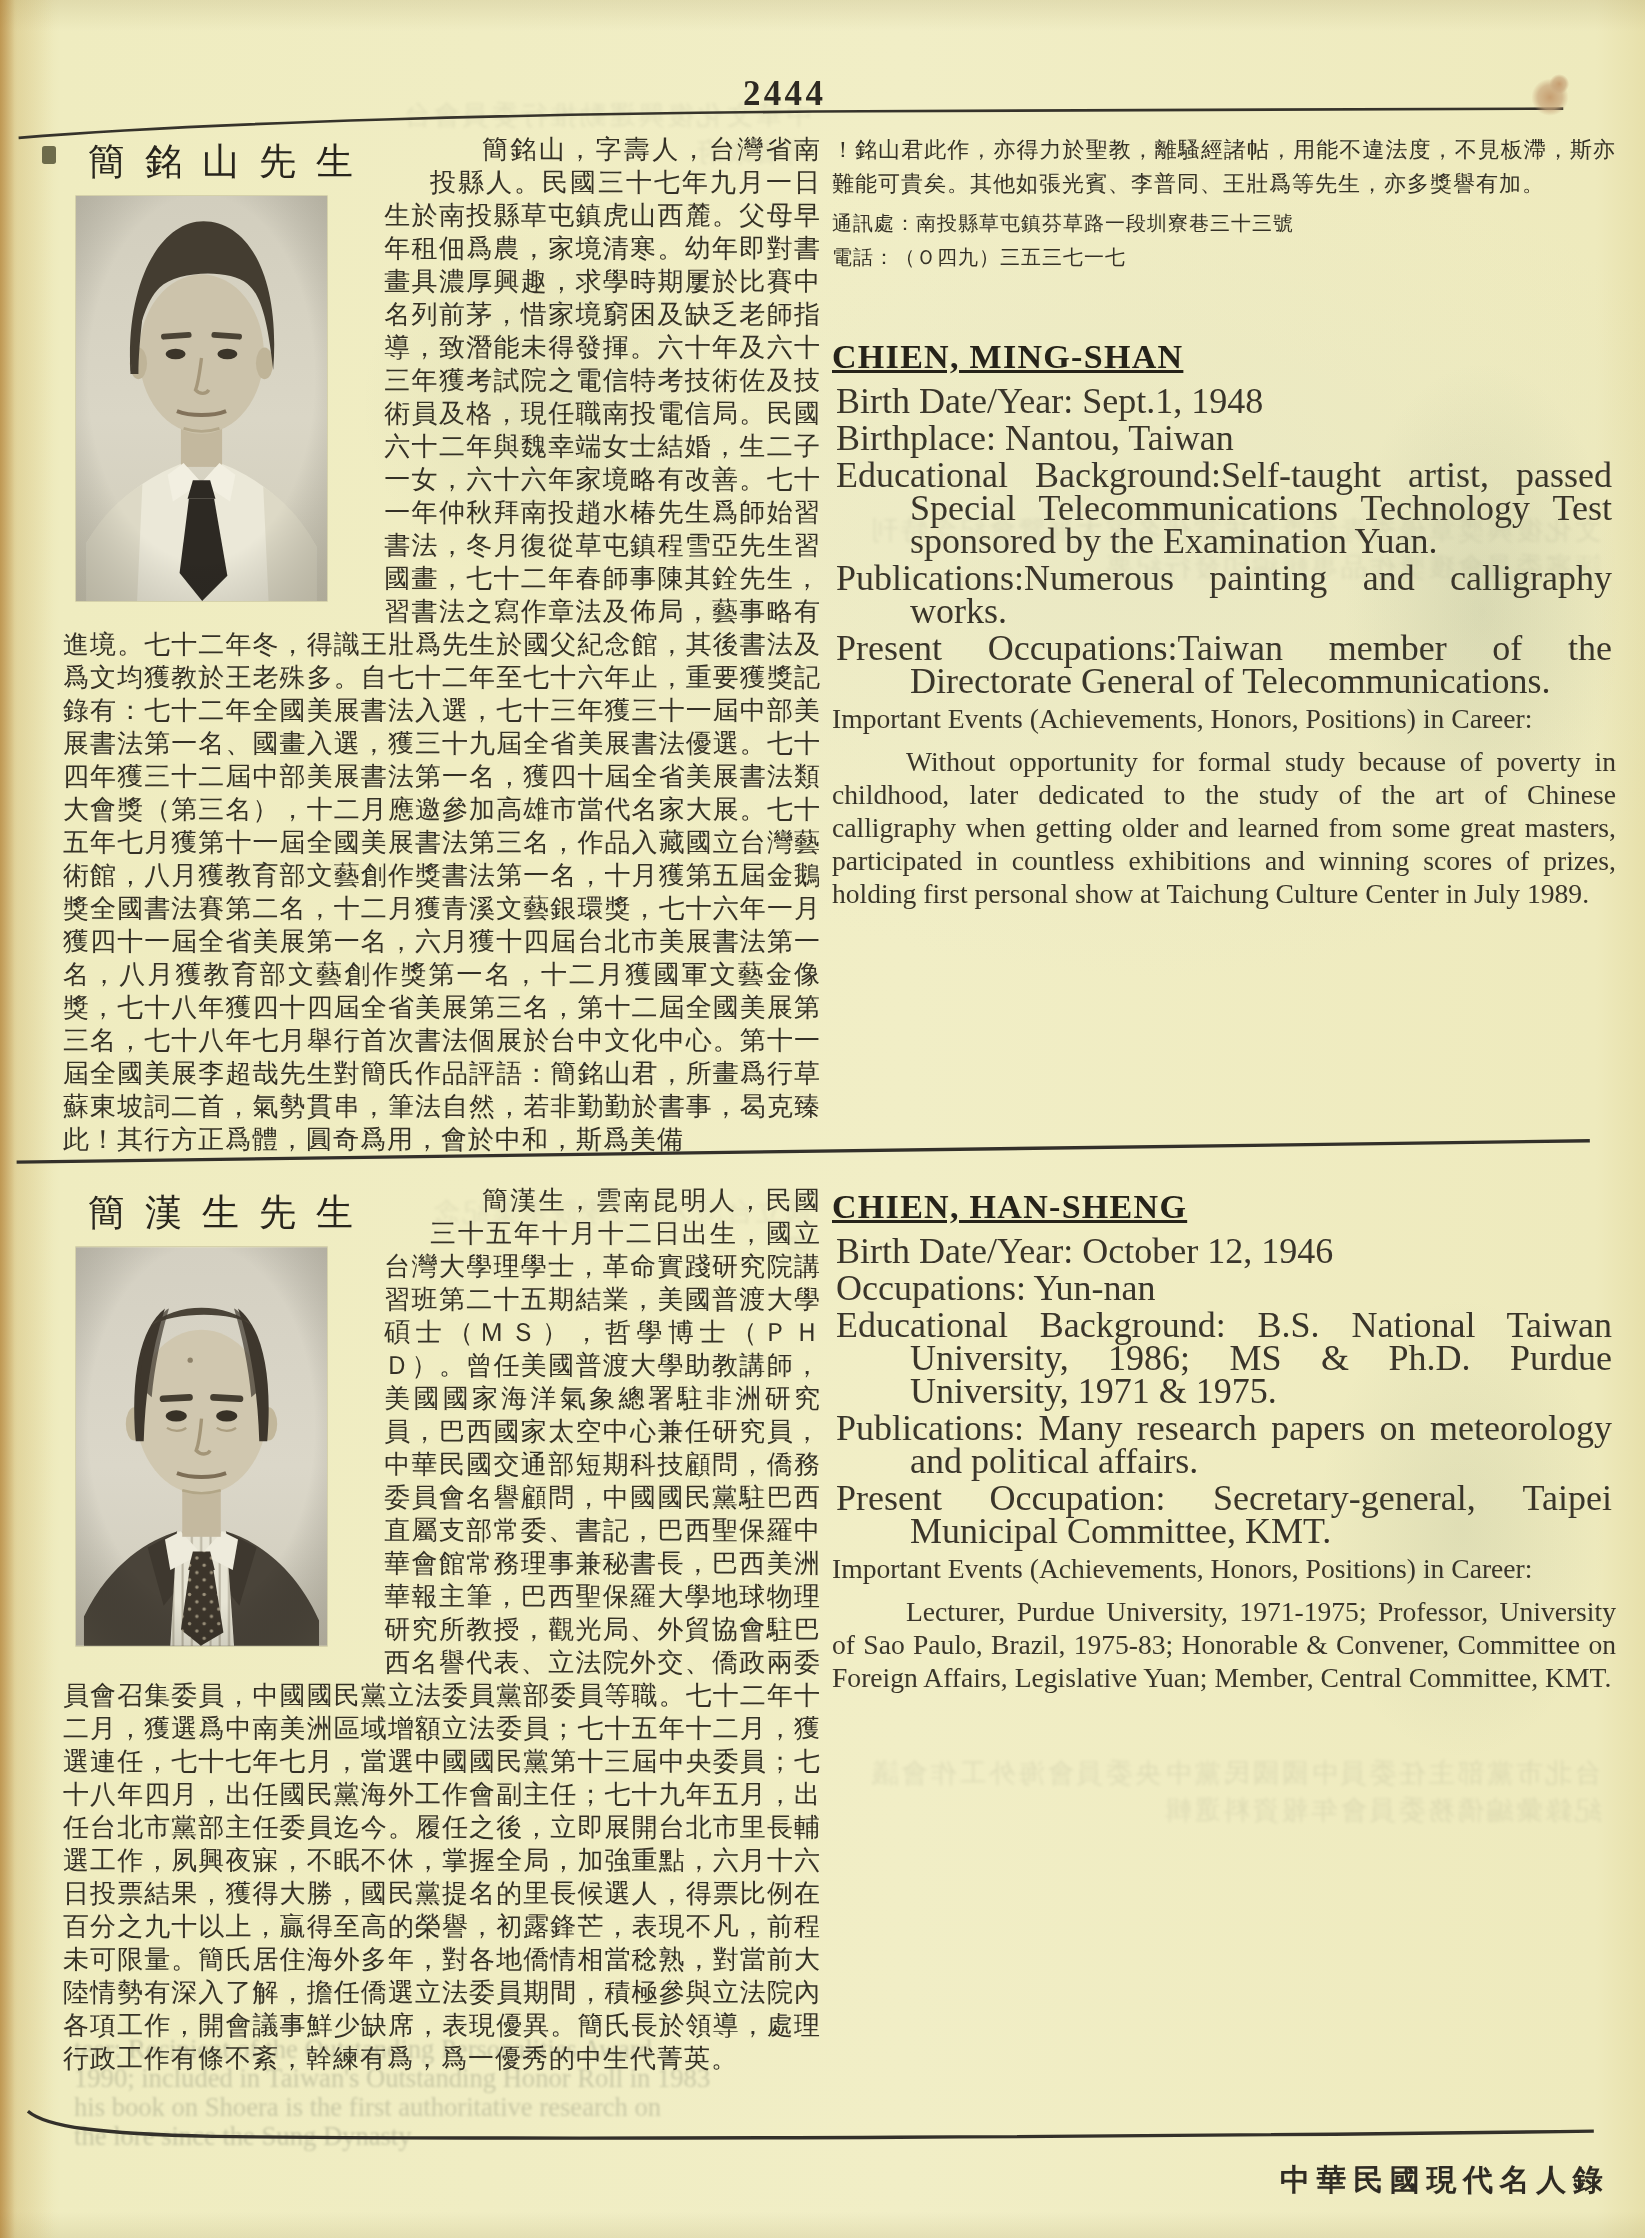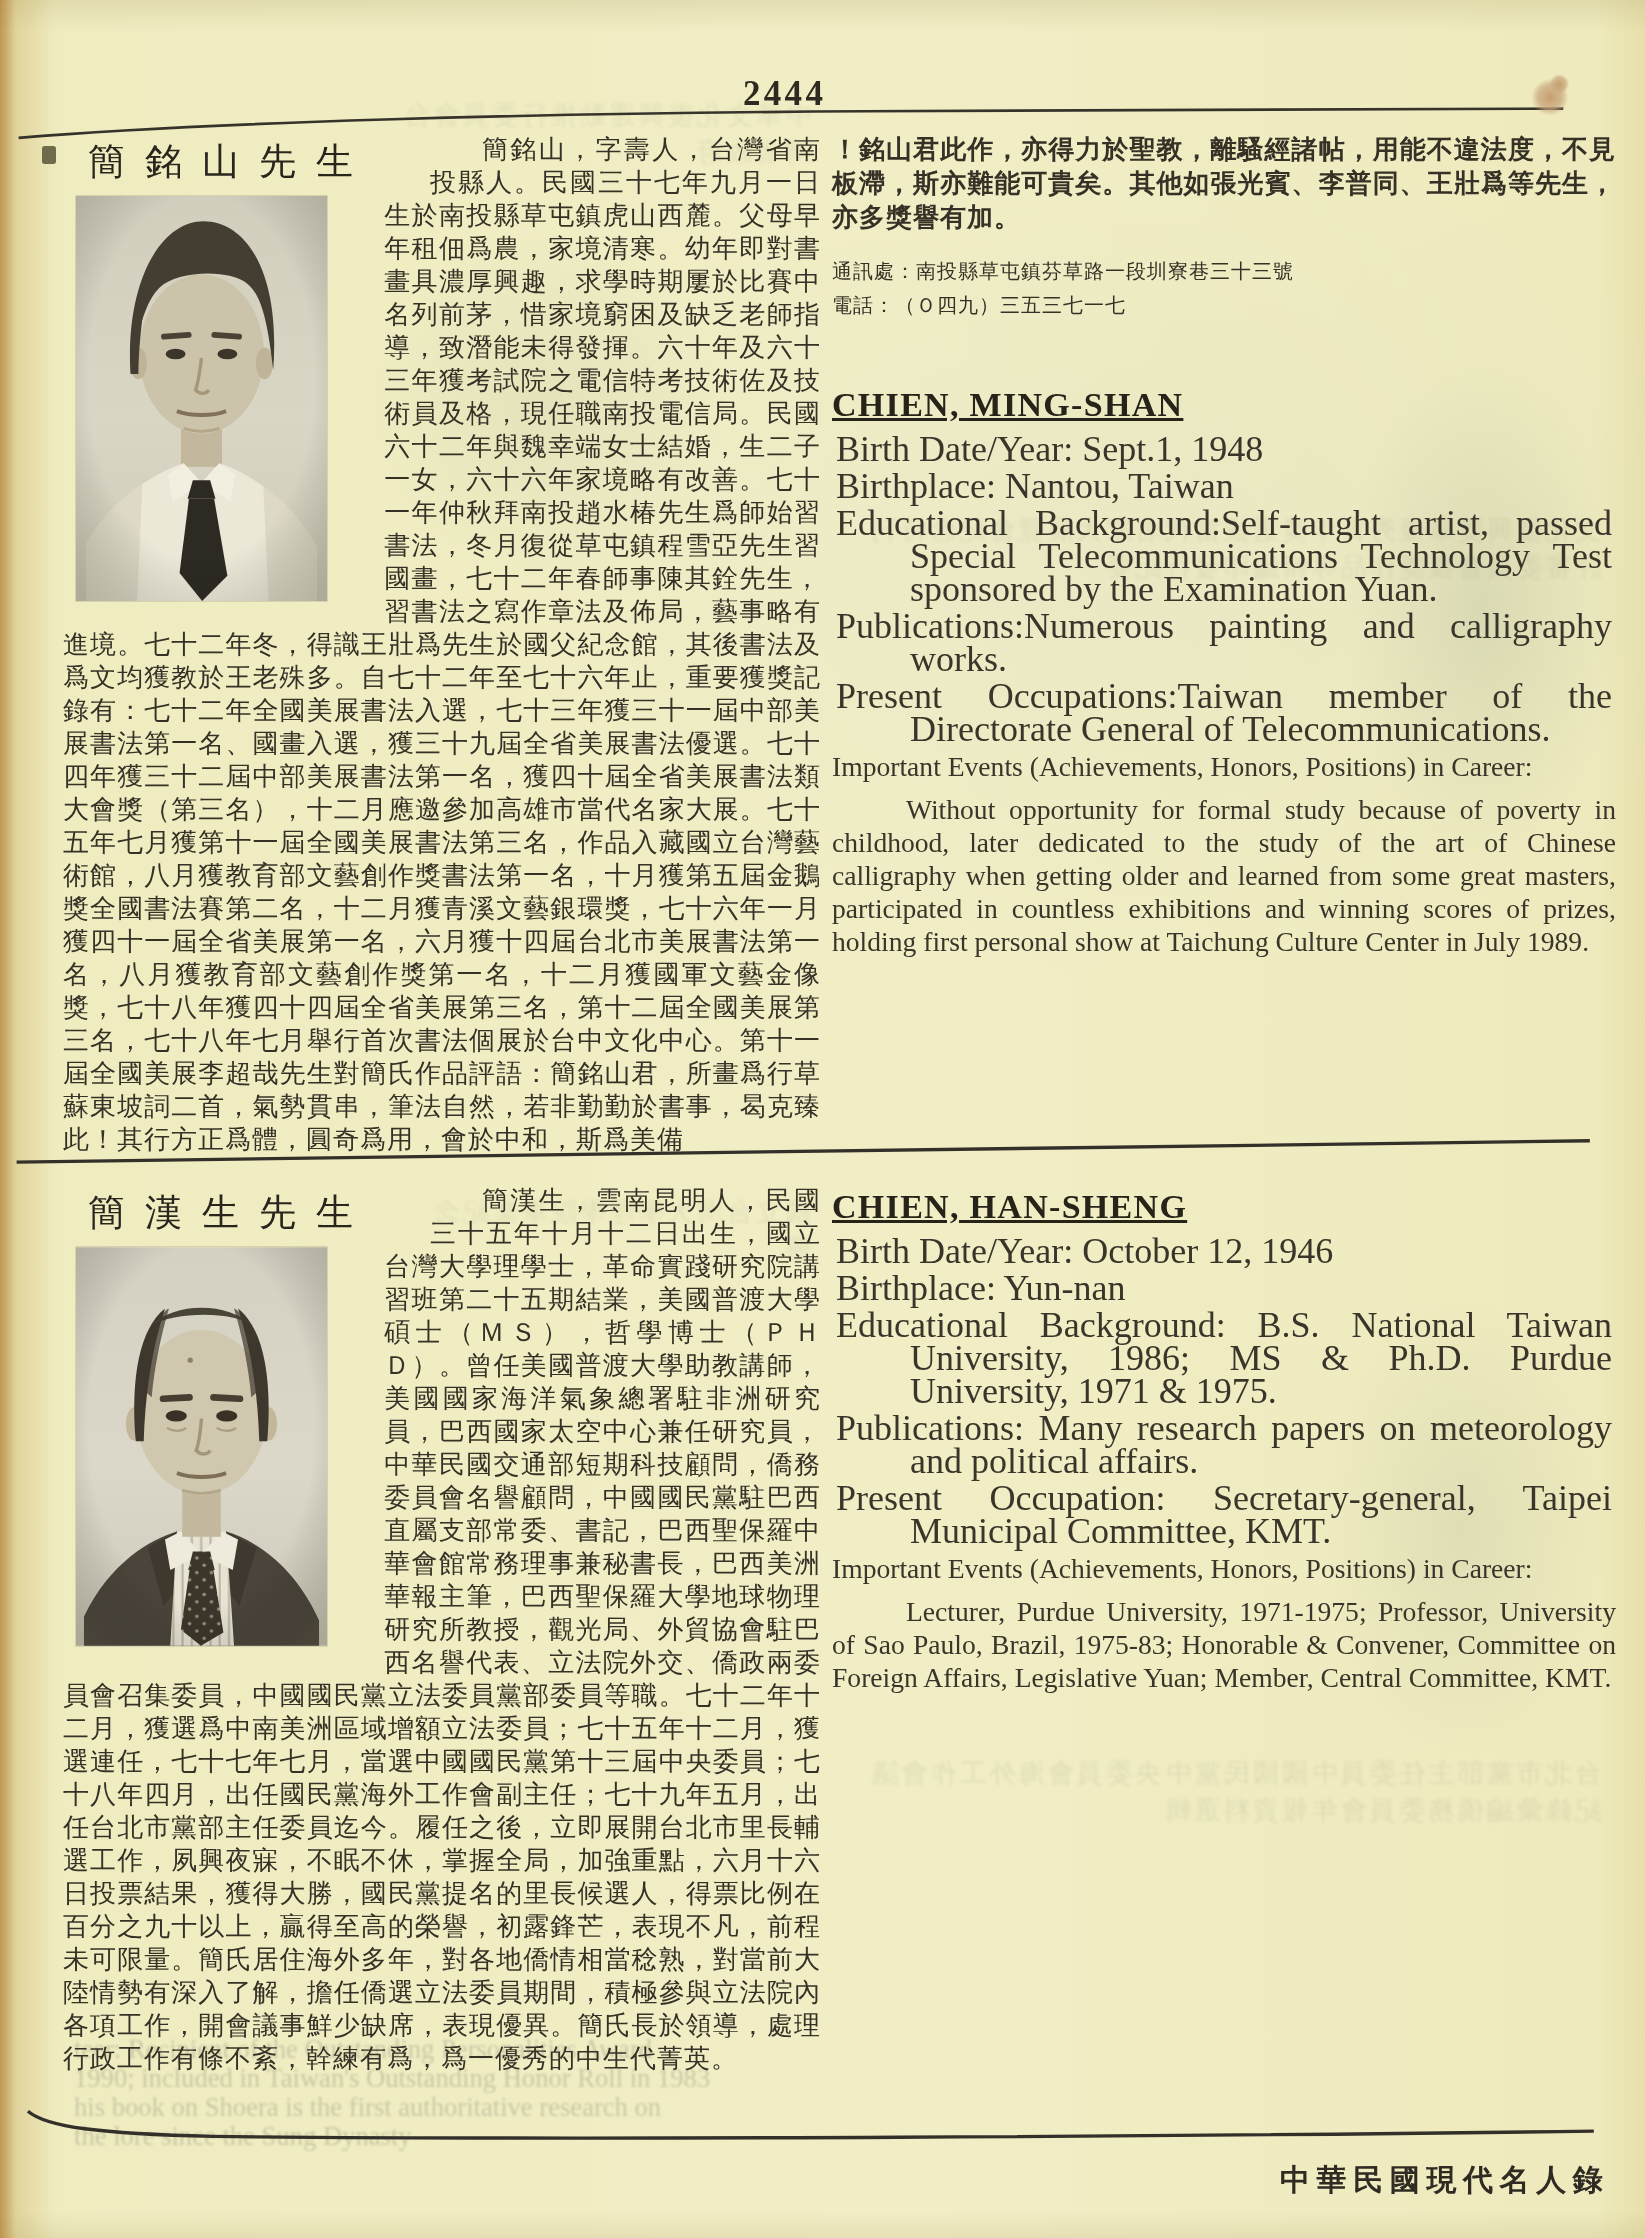--- a/index.html
+++ b/index.html
@@ -23,22 +23,22 @@
   .col{position:absolute;}
   .col-left{left:63px;width:758px;}
   .col-right{left:832px;width:784px;}
   .e1{top:133px;} .e2{top:1184px;}
   .entry-title{float:left;width:342px;margin:0;padding:4px 0 0 25px;
     font-size:37px;font-weight:normal;letter-spacing:20px;color:#28251d;white-space:nowrap;}
   .photo{float:left;clear:left;display:block;margin:9.3px 57px 17.3px 13.3px;
     box-shadow:0 0 0 0.7px rgba(90,85,65,0.25);}
   .bio{margin:0;font-size:26px;line-height:33px;letter-spacing:1px;
     text-align:justify;text-justify:inter-ideograph;text-indent:52px;color:#353126;}
-  .zh-cont{margin:0 0 19px 0;font-size:26px;line-height:34px;letter-spacing:1px;
-    text-align:justify;text-justify:inter-ideograph;color:#353126;font-weight:bold;}
+  .zh-cont{margin:0 0 5px 0;font-size:22px;line-height:34px;letter-spacing:1px;
+    text-align:justify;text-justify:inter-ideograph;color:#353126;}
   .zh-line{margin:0;font-size:20px;line-height:34px;letter-spacing:1px;color:#353126;}
   .name-en{margin:64px 0 9.3px 0;font-size:34px;letter-spacing:1.3px;font-weight:bold;color:#262319;text-decoration:underline;}
   .e2 .name-en{margin-top:4px;}
   .field{margin:4px;font-size:36px;line-height:33px;text-align:justify;color:#3a352a;}
   .field.hang{padding-left:74px;text-indent:-74px;}
   .career-head{margin:0;font-size:27.6px;line-height:33px;text-align:justify;color:#3a352a;}
   .career{margin:9.3px 0 0 0;font-size:27.6px;line-height:33px;text-align:justify;
     text-indent:74px;color:#3a352a;}
   .footer{position:absolute;left:1280px;top:2160px;font-size:30px;font-weight:600;
     letter-spacing:6.6px;color:#2f2b23;}
@@ -220,21 +220,21 @@
       <path d="M 152 340 C 174 348 204 348 226 340" stroke="#7d6e56" stroke-width="6" fill="none"></path>
       <path d="M 160 366 C 180 372 198 372 218 366" stroke="#b2a687" stroke-width="4" fill="none"></path>
       <rect width="378" height="600" fill="url(#p2vin)"></rect>
     </svg>
     <p class="bio">簡漢生，雲南昆明人，民國三十五年十月十二日出生，國立台灣大學理學士，革命實踐研究院講習班第二十五期結業，美國普渡大學碩士（ＭＳ），哲學博士（ＰＨＤ）。曾任美國普渡大學助教講師，美國國家海洋氣象總署駐非洲研究員，巴西國家太空中心兼任研究員，中華民國交通部短期科技顧問，僑務委員會名譽顧問，中國國民黨駐巴西直屬支部常委、書記，巴西聖保羅中華會館常務理事兼秘書長，巴西美洲華報主筆，巴西聖保羅大學地球物理研究所教授，觀光局、外貿協會駐巴西名譽代表、立法院外交、僑政兩委員會召集委員，中國國民黨立法委員黨部委員等職。七十二年十二月，獲選爲中南美洲區域增額立法委員；七十五年十二月，獲選連任，七十七年七月，當選中國國民黨第十三屆中央委員；七十八年四月，出任國民黨海外工作會副主任；七十九年五月，出任台北市黨部主任委員迄今。履任之後，立即展開台北市里長輔選工作，夙興夜寐，不眠不休，掌握全局，加強重點，六月十六日投票結果，獲得大勝，國民黨提名的里長候選人，得票比例在百分之九十以上，贏得至高的榮譽，初露鋒芒，表現不凡，前程未可限量。簡氏居住海外多年，對各地僑情相當稔熟，對當前大陸情勢有深入了解，擔任僑選立法委員期間，積極參與立法院內各項工作，開會議事鮮少缺席，表現優異。簡氏長於領導，處理行政工作有條不紊，幹練有爲，爲一優秀的中生代菁英。</p>
   </div>
 
   <div class="col col-right e2">
     <h2 class="name-en">CHIEN, HAN-SHENG</h2>
     <p class="field">Birth Date/Year: October 12, 1946</p>
-    <p class="field">Birthplace: Yun-nan</p>
+    <p class="field">Occupations: Yun-nan</p>
     <p class="field hang">Educational Background: B.S. National Taiwan University, 1986; MS &amp; Ph.D. Purdue University, 1971 &amp; 1975.</p>
     <p class="field hang">Publications: Many research papers on meteorology and political affairs.</p>
     <p class="field hang">Present Occupation: Secretary-general, Taipei Municipal Committee, KMT.</p>
     <p class="career-head">Important Events (Achievements, Honors, Positions) in Career:</p>
     <p class="career">Lecturer, Purdue University, 1971-1975; Professor, University of Sao Paulo, Brazil, 1975-83; Honorable &amp; Convener, Committee on Foreign Affairs, Legislative Yuan; Member, Central Committee, KMT.</p>
   </div>
 
   <div class="footer">中華民國現代名人錄</div>
 
 </div>

